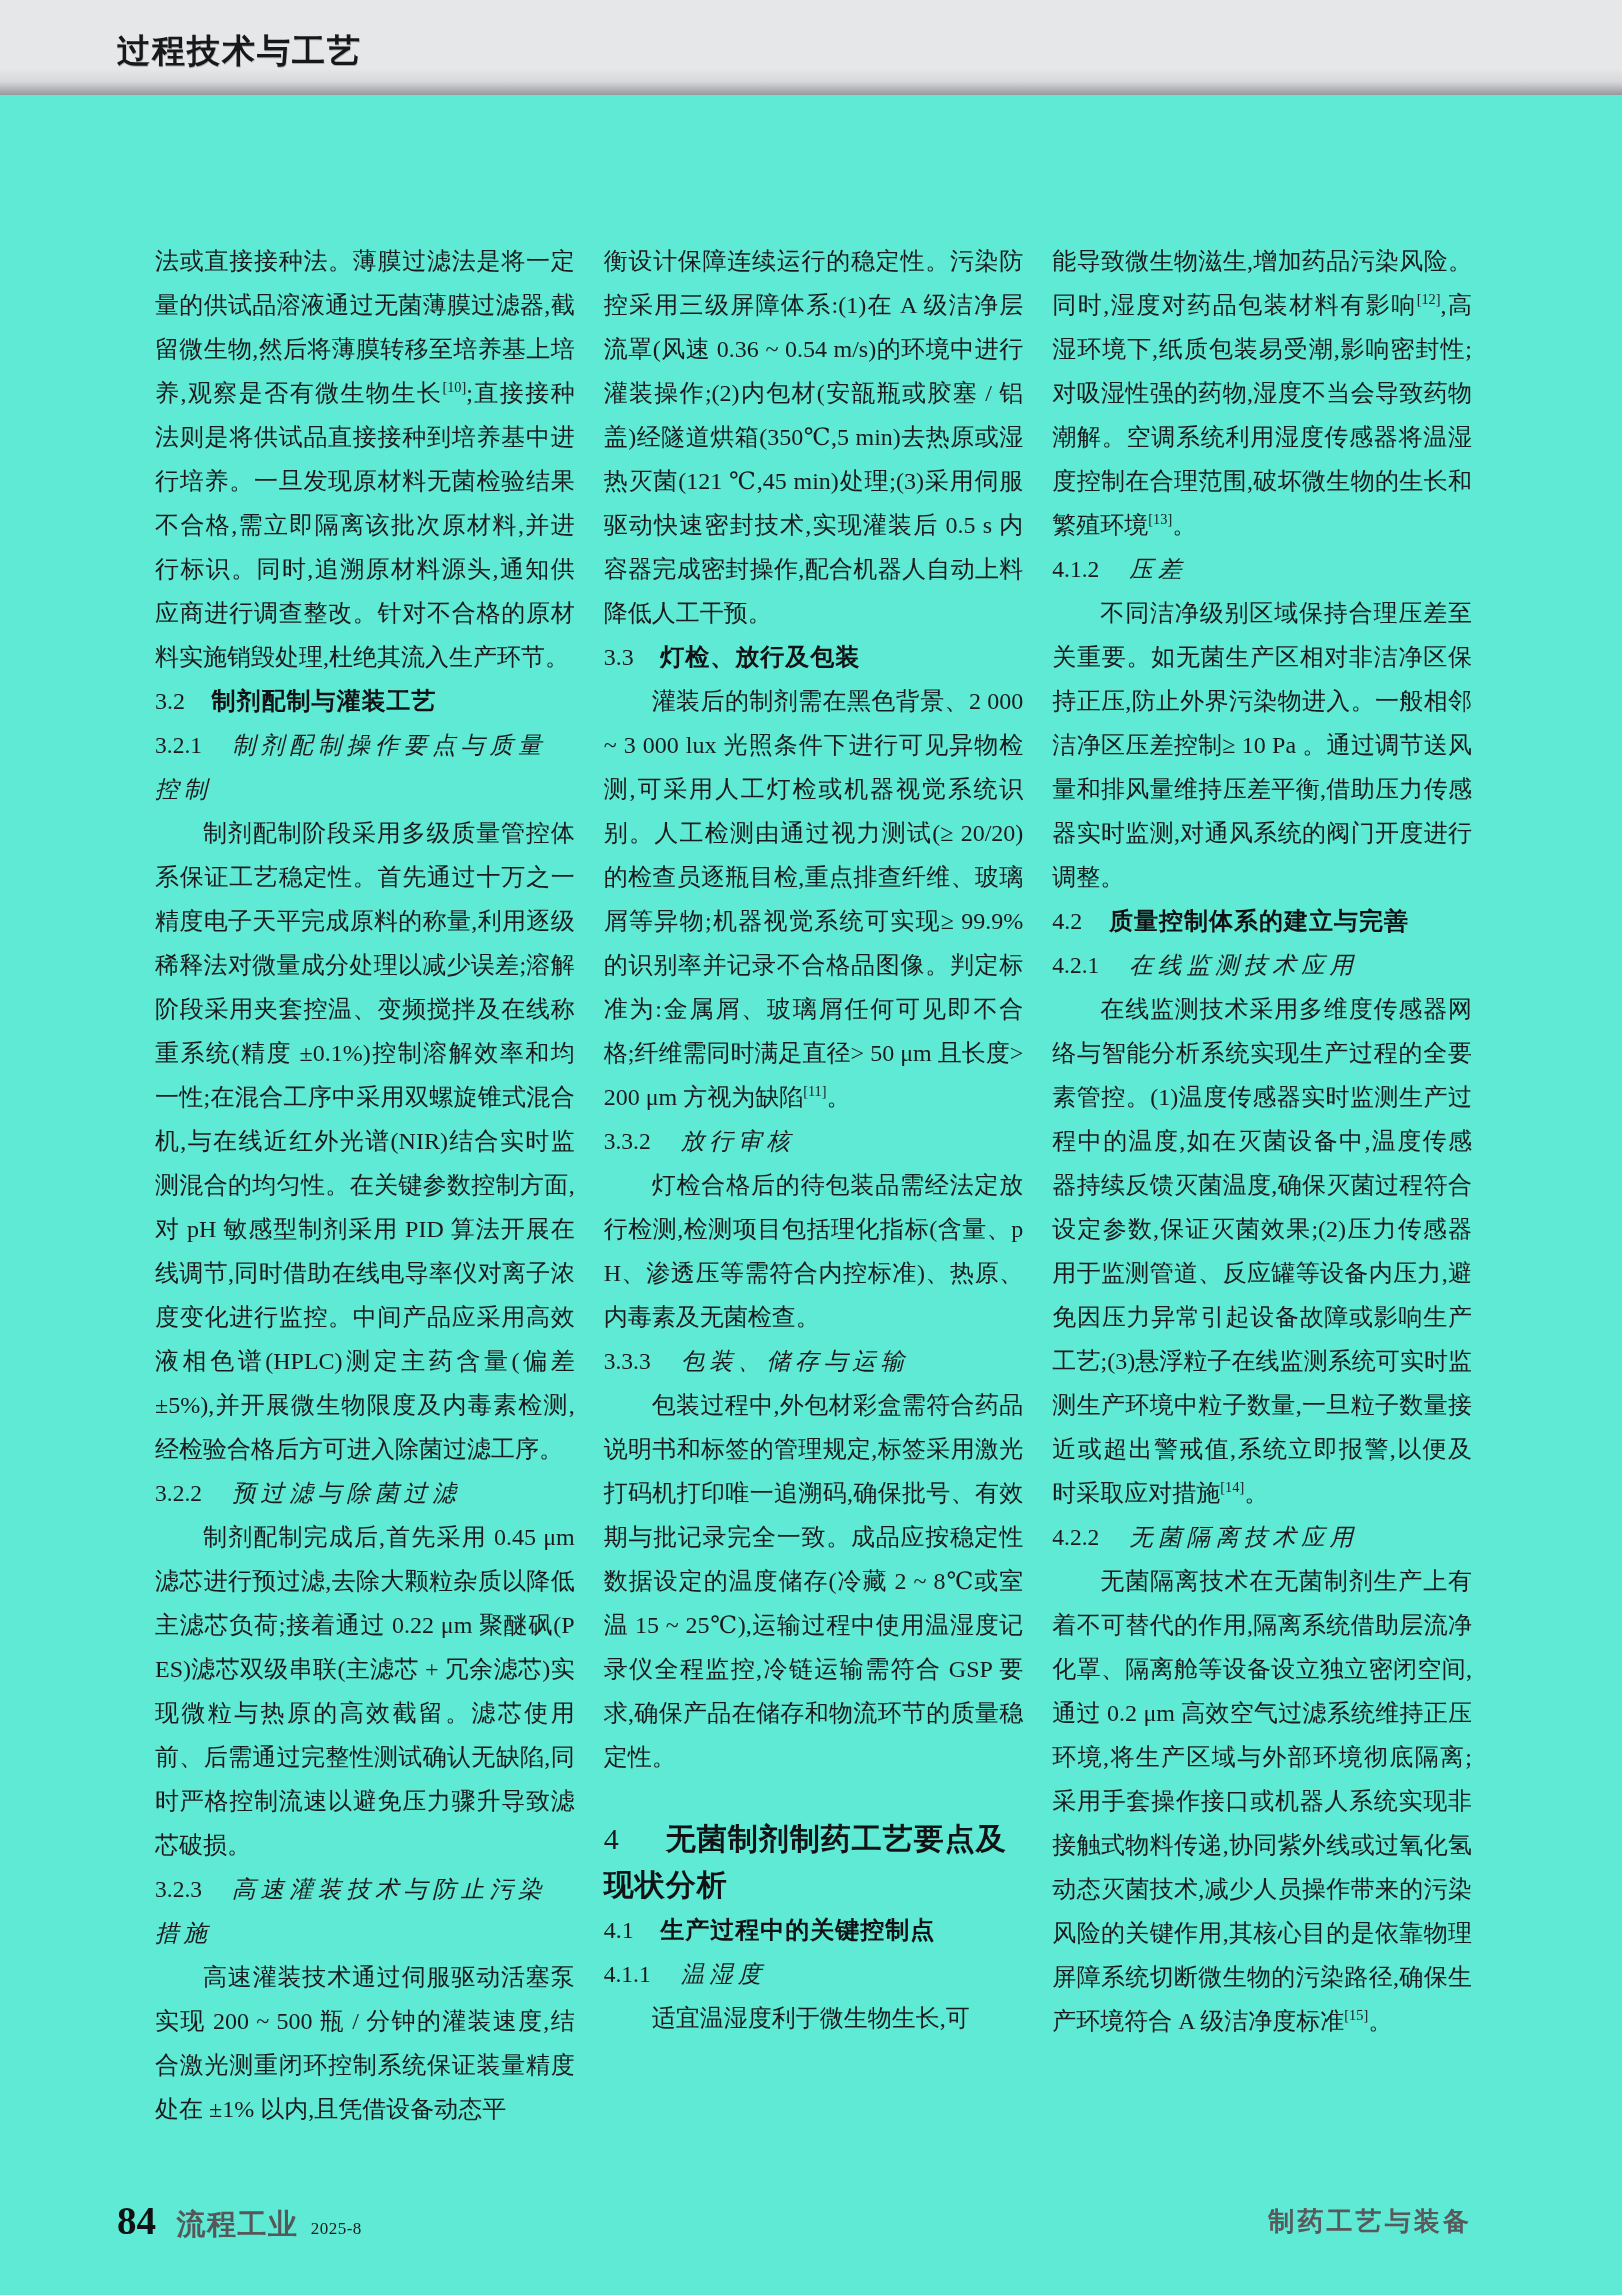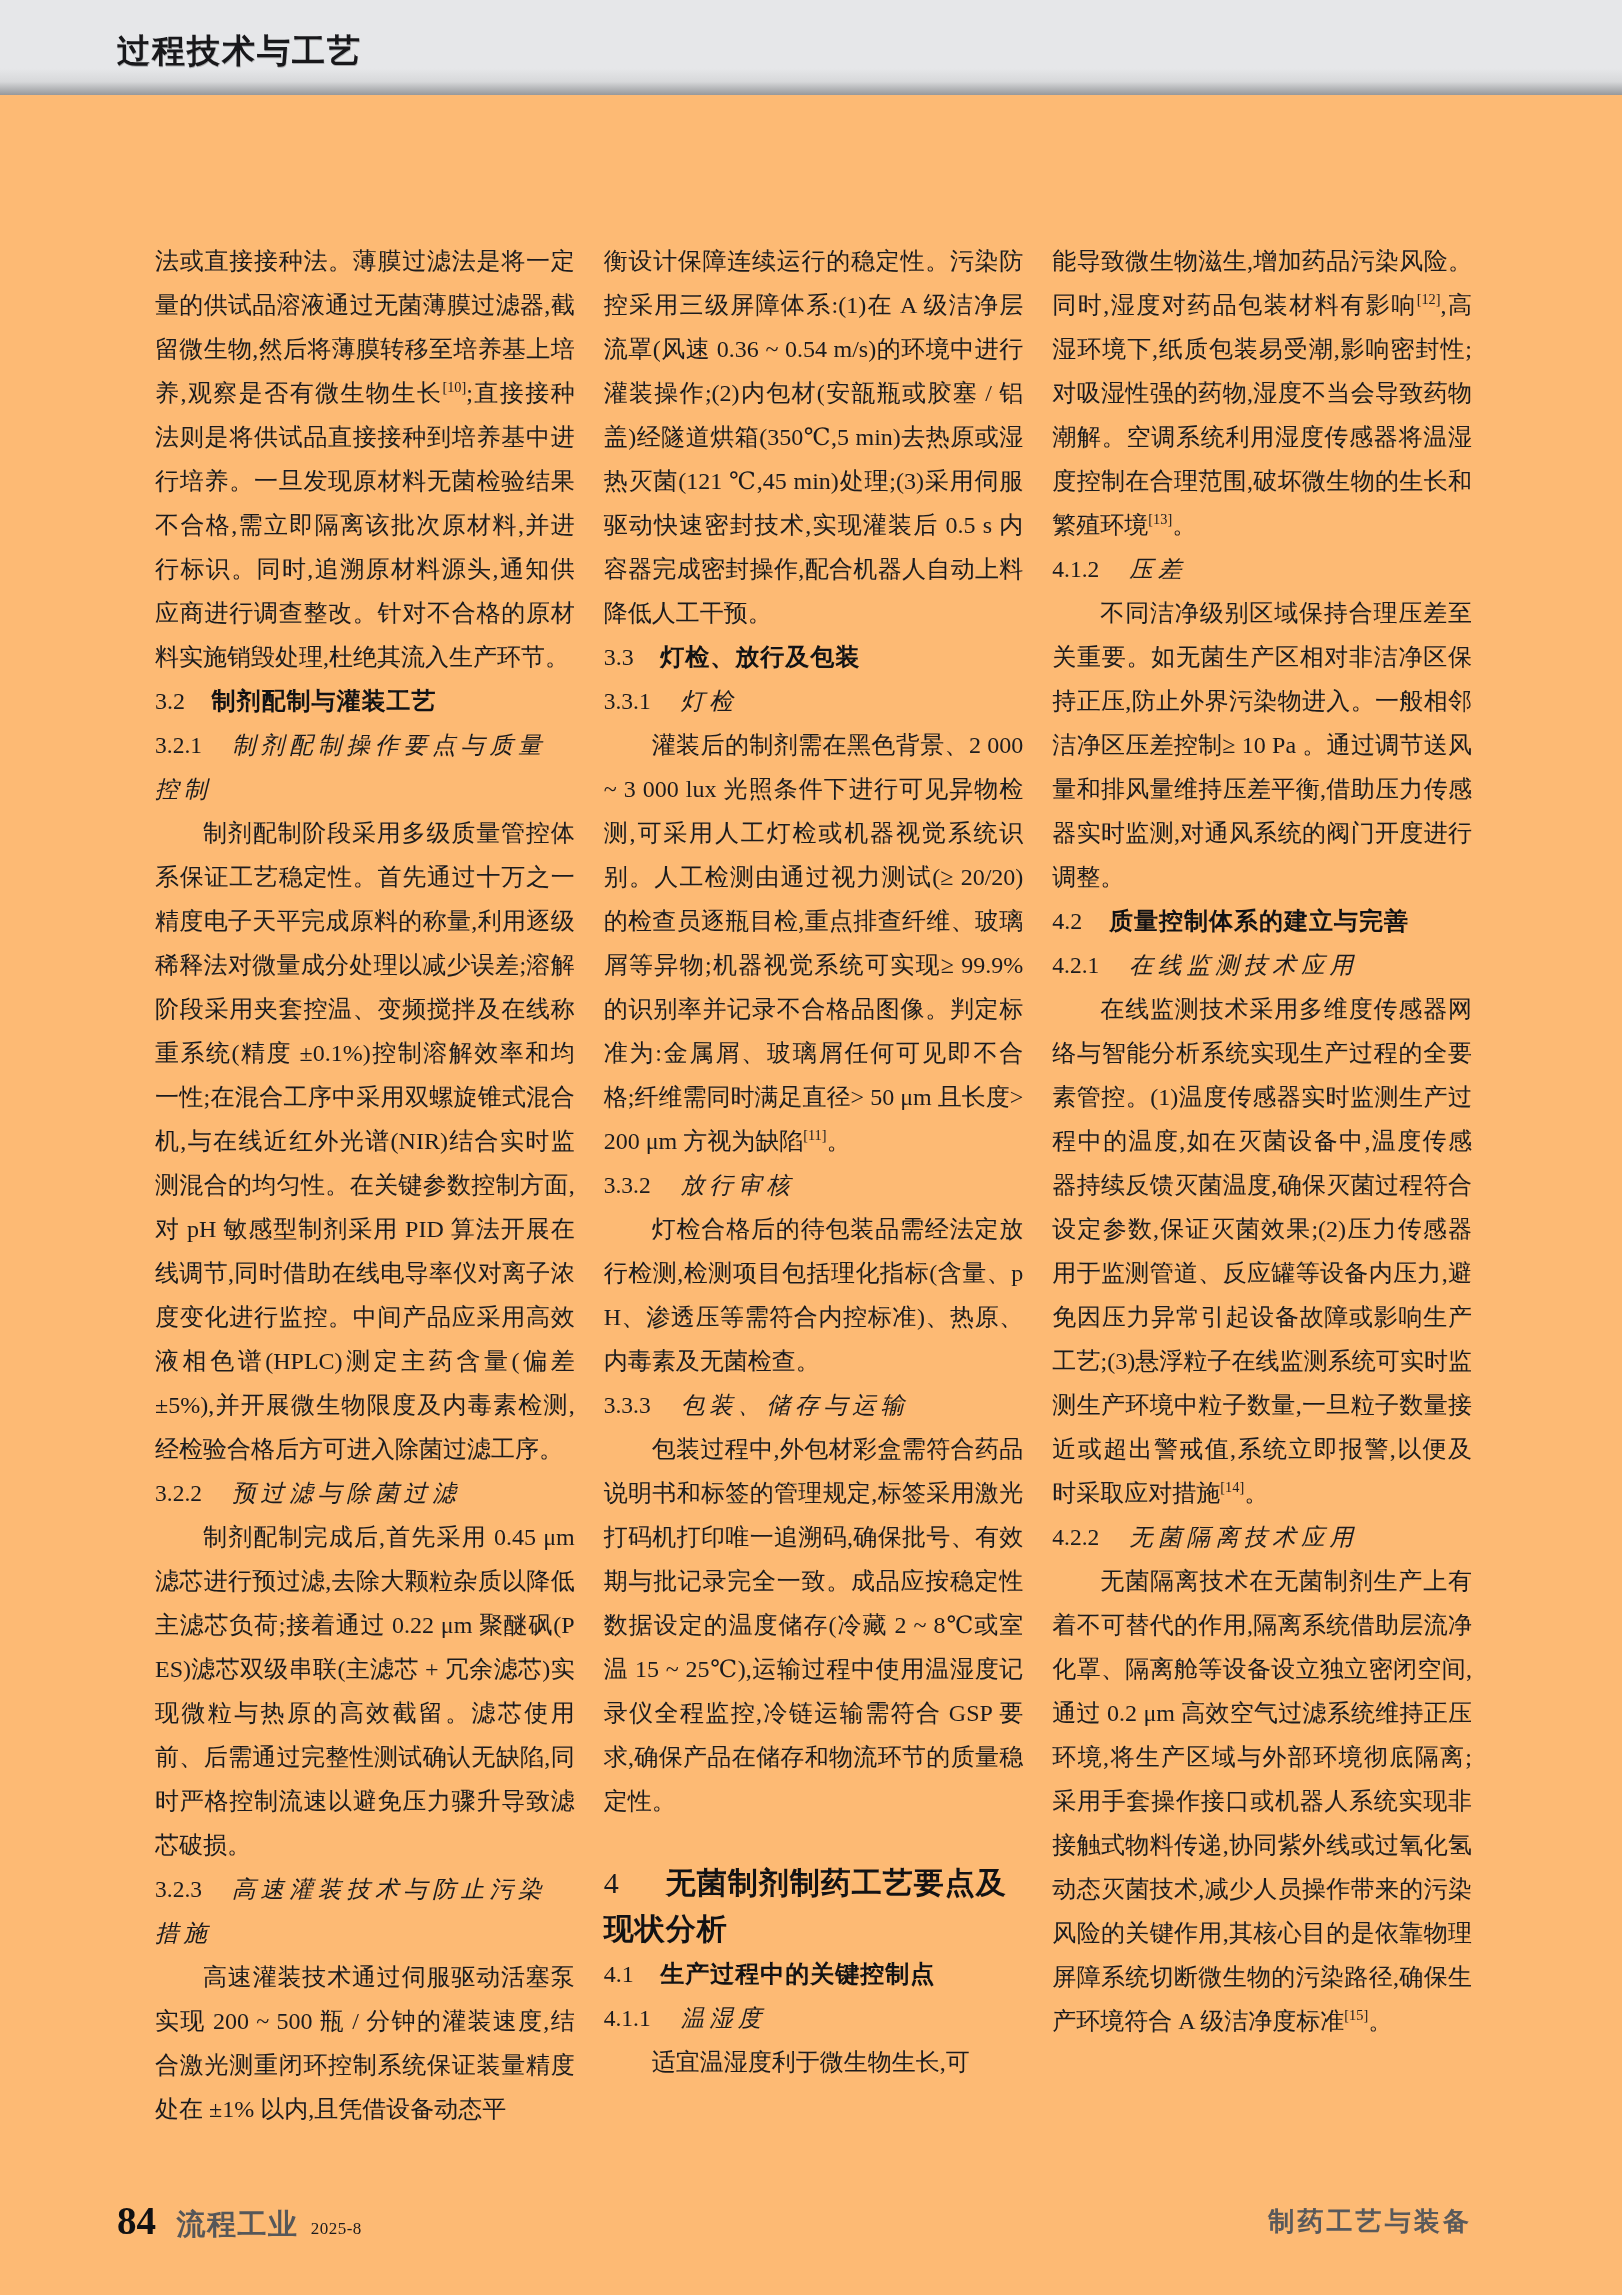--- a/index.html
+++ b/index.html
@@ -1,19 +1,19 @@
 <!DOCTYPE html>
 <html lang="zh" style="font-size:8.2px"><head>
 <meta charset="utf-8">
 <style>
   html,body{margin:0;padding:0;background:#ffffff;}
   .page{
     position:relative;
     width:1623px;height:2295px;
-    background:#fdba74;
+    background:#5eead4;
     font-family:"Liberation Serif","DejaVu Serif",serif;
     color:#1b1b1d;
     overflow:hidden;
   }
   
   .header-band{
     position:absolute;top:0;left:0;width:1623px;height:95px;
     background:linear-gradient(to bottom,#e6e7e9 0%,#e6e7e9 72%,#d7d8da 86%,#96989b 100%);
   }
   .header-title{
@@ -99,21 +99,20 @@
         <div class="h3"><span class="hnum">3.2.1</span><span class="htitle">制剂配制操作要点与质量控制</span></div>
         <p class="body-p indent">制剂配制阶段采用多级质量管控体系保证工艺稳定性。首先通过十万之一精度电子天平完成原料的称量,利用逐级稀释法对微量成分处理以减少误差;溶解阶段采用夹套控温、变频搅拌及在线称重系统(精度 ±0.1%)控制溶解效率和均一性;在混合工序中采用双螺旋锥式混合机,与在线近红外光谱(NIR)结合实时监测混合的均匀性。在关键参数控制方面,对 pH 敏感型制剂采用 PID 算法开展在线调节,同时借助在线电导率仪对离子浓度变化进行监控。中间产品应采用高效液相色谱(HPLC)测定主药含量(偏差 ±5%),并开展微生物限度及内毒素检测,经检验合格后方可进入除菌过滤工序。</p>
         <div class="h3"><span class="hnum">3.2.2</span><span class="htitle">预过滤与除菌过滤</span></div>
         <p class="body-p indent">制剂配制完成后,首先采用 0.45 μm 滤芯进行预过滤,去除大颗粒杂质以降低主滤芯负荷;接着通过 0.22 μm 聚醚砜(PES)滤芯双级串联(主滤芯 + 冗余滤芯)实现微粒与热原的高效截留。滤芯使用前、后需通过完整性测试确认无缺陷,同时严格控制流速以避免压力骤升导致滤芯破损。</p>
         <div class="h3"><span class="hnum">3.2.3</span><span class="htitle">高速灌装技术与防止污染措施</span></div>
         <p class="body-p indent">高速灌装技术通过伺服驱动活塞泵实现 200 ~ 500 瓶 / 分钟的灌装速度,结合激光测重闭环控制系统保证装量精度处在 ±1% 以内,且凭借设备动态平</p>
       </div>
     <div class="col">
         <p class="body-p">衡设计保障连续运行的稳定性。污染防控采用三级屏障体系:(1)在 A 级洁净层流罩(风速 0.36 ~ 0.54 m/s)的环境中进行灌装操作;(2)内包材(安瓿瓶或胶塞 / 铝盖)经隧道烘箱(350℃,5 min)去热原或湿热灭菌(121 ℃,45 min)处理;(3)采用伺服驱动快速密封技术,实现灌装后 0.5 s 内容器完成密封操作,配合机器人自动上料降低人工干预。</p>
         <div class="h2"><span class="hnum">3.3</span><span class="htitle">灯检、放行及包装</span></div>
-        <div class="h3"><span class="hnum">3.3.1</span><span class="htitle">灯检</span></div>
         <p class="body-p indent">灌装后的制剂需在黑色背景、2 000 ~ 3 000 lux 光照条件下进行可见异物检测,可采用人工灯检或机器视觉系统识别。人工检测由通过视力测试(≥ 20/20)的检查员逐瓶目检,重点排查纤维、玻璃屑等异物;机器视觉系统可实现≥ 99.9% 的识别率并记录不合格品图像。判定标准为:金属屑、玻璃屑任何可见即不合格;纤维需同时满足直径&gt; 50 μm 且长度&gt; 200 μm 方视为缺陷<sup class="ref">[11]</sup>。</p>
         <div class="h3"><span class="hnum">3.3.2</span><span class="htitle">放行审核</span></div>
         <p class="body-p indent">灯检合格后的待包装品需经法定放行检测,检测项目包括理化指标(含量、pH、渗透压等需符合内控标准)、热原、内毒素及无菌检查。</p>
         <div class="h3"><span class="hnum">3.3.3</span><span class="htitle">包装、储存与运输</span></div>
         <p class="body-p indent">包装过程中,外包材彩盒需符合药品说明书和标签的管理规定,标签采用激光打码机打印唯一追溯码,确保批号、有效期与批记录完全一致。成品应按稳定性数据设定的温度储存(冷藏 2 ~ 8℃或室温 15 ~ 25℃),运输过程中使用温湿度记录仪全程监控,冷链运输需符合 GSP 要求,确保产品在储存和物流环节的质量稳定性。</p>
         <div class="h1"><span class="hnum">4</span><span class="htitle">无菌制剂制药工艺要点及现状分析</span></div>
         <div class="h2"><span class="hnum">4.1</span><span class="htitle">生产过程中的关键控制点</span></div>
         <div class="h3"><span class="hnum">4.1.1</span><span class="htitle">温湿度</span></div>
         <p class="body-p indent">适宜温湿度利于微生物生长,可</p>
       </div>

